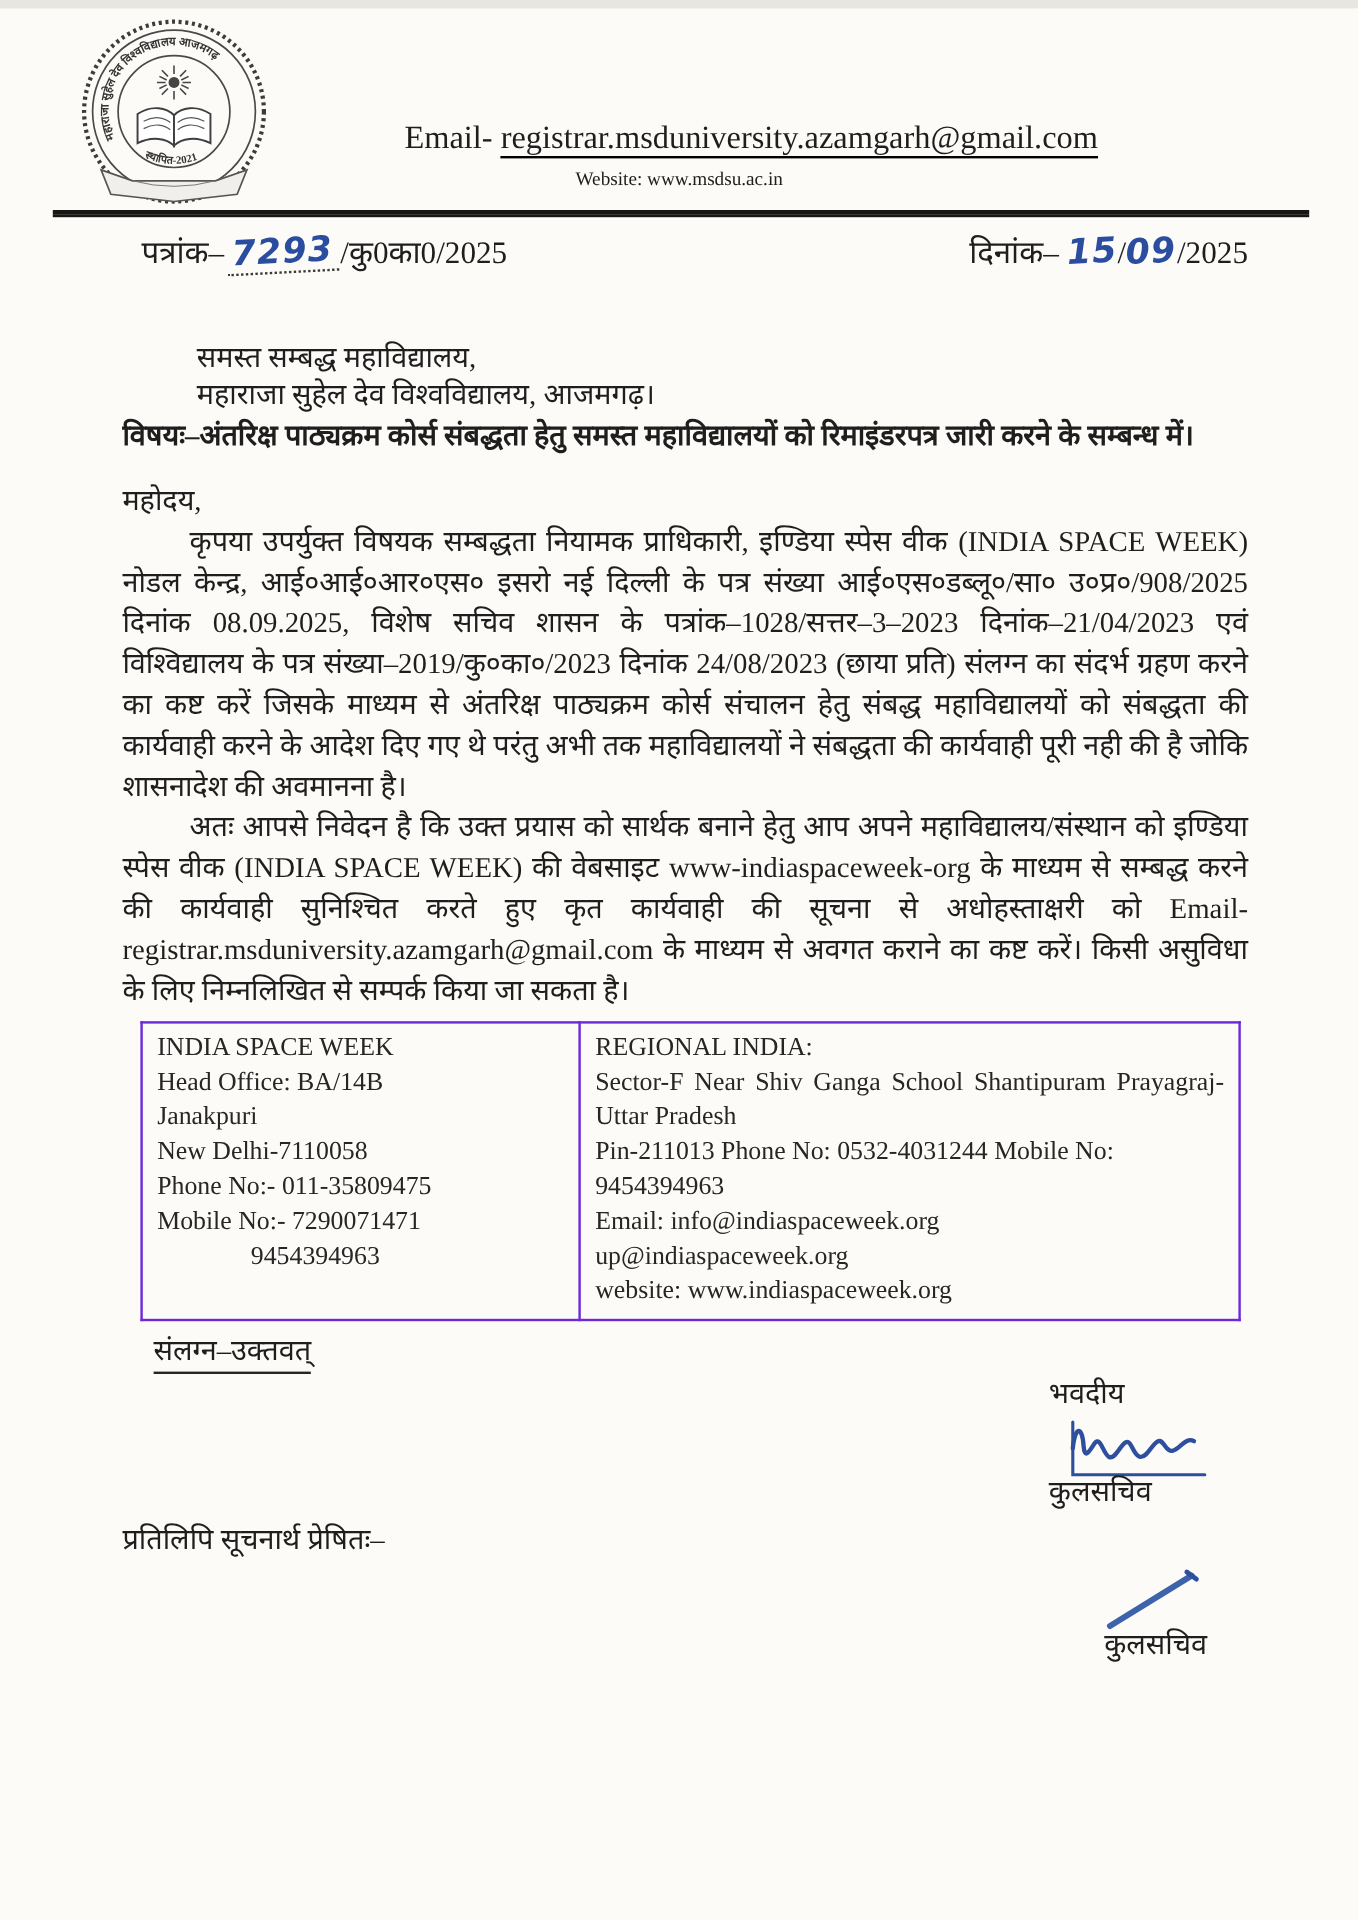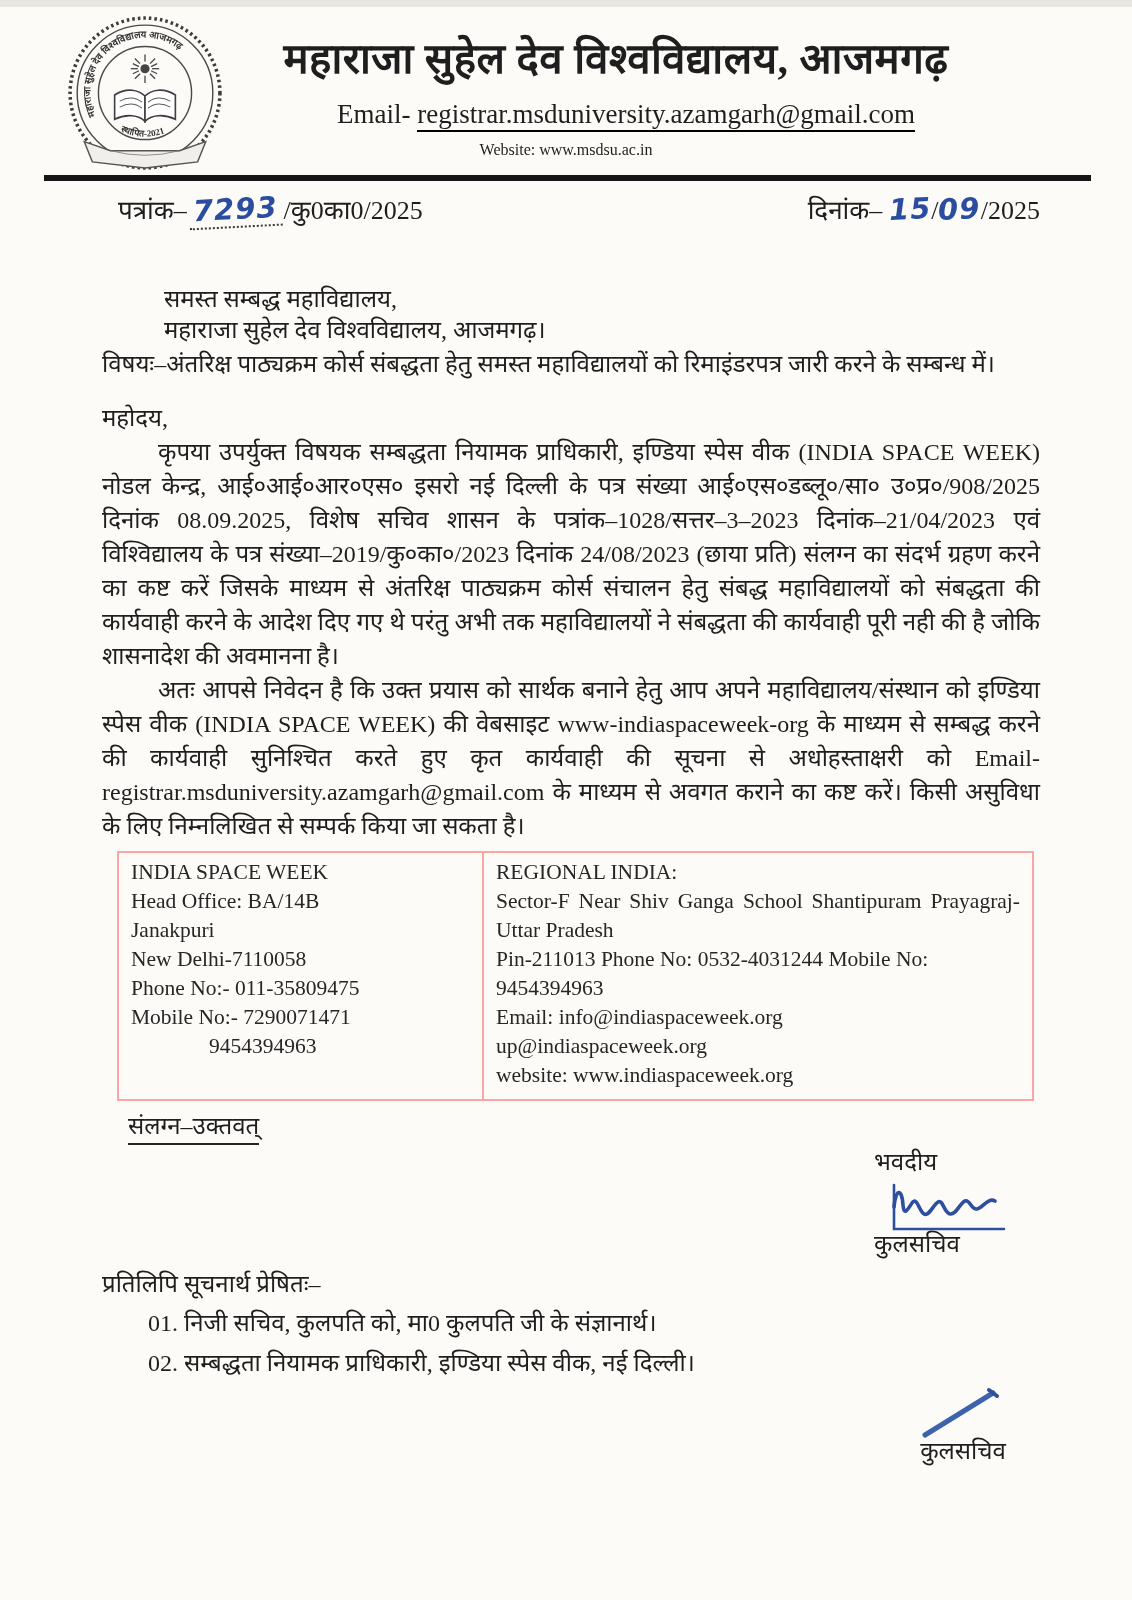--- a/index.html
+++ b/index.html
@@ -35,30 +35,30 @@
     display:inline-block; color:#2b4da0;
     font-family:"DejaVu Sans", sans-serif; font-style:italic; font-weight:600;
     font-size:29px; transform:rotate(-3deg); letter-spacing:1px; line-height:1;
   }
   .dotted { border-bottom:2px dotted #3a3a3a; padding:0 4px 2px; margin:0 2px; }
 
   
   .content { position:absolute; top:284px; left:102px; width:938px; font-size:24px; }
   .salutation { margin-left:16px; line-height:31px; }
   .recipient-lines div { margin-left:62px; line-height:31px; }
-  .subject { line-height:32px; text-align:justify; padding-left:44px; text-indent:-44px; margin-top:2px; }
+  .subject { line-height:32px; text-align:justify; padding-left:44px; text-indent:-44px; margin-top:2px;font-weight:bold; }
   .greeting { margin-top:22px; line-height:33px; }
   .para { text-align:justify; text-indent:56px; line-height:34px; }
 
   
   .contact-table {
     margin:8px 0 0 15px; width:917px; border-collapse:collapse;
     font-size:21.5px; line-height:29px; color:#262626;
   }
-  .contact-table td { border:2px solid #fca5a5; vertical-align:top; padding:5px 12px 9px; }
+  .contact-table td { border:2px solid #6d28d9; vertical-align:top; padding:5px 12px 9px; }
   td.cell-left { width:365px; }
   .tbl-indent { padding-left:78px; }
   .cell-right .wrapline { text-align:justify; }
 
   
   .enclosure {
     display:inline-block; margin:10px 0 0 26px; line-height:30px;
     border-bottom:2px solid #262626; padding-bottom:2px;
   }
   .valediction { margin:2px 0 0 772px; width:160px; line-height:30px; }
@@ -112,21 +112,20 @@
         <textPath href="#estArc" startOffset="4">स्थापित-2021</textPath>
       </text>
 
       <g>
         <path d="M20 128 L46 137 L114 137 L140 128 L132 148 L80 154 L28 148 Z" fill="#f1efeb" stroke="#555555" stroke-width="1.4"></path>
         <path d="M46 137 Q80 146 114 137" fill="none" stroke="#777777" stroke-width="0.8"></path>
       </g>
     </svg>
   </div>
 
-  <h1 class="uni-title">महाराजा सुहेल देव विश्वविद्यालय, आजमगढ़</h1>
 
   <div class="email-line">
     <span>Email- </span><span class="u">registrar.msduniversity.azamgarh@gmail.com</span>
   </div>
   <div class="website-line">
     <span>Website: </span><span>www.msdsu.ac.in</span>
   </div>
 
   <div class="rule"></div>
 
@@ -181,24 +180,20 @@
     <div class="valediction">
       <div>भवदीय</div>
       <svg class="sig1" width="140" height="58" viewBox="0 0 140 58">
         <path d="M10 8 L10 52 L120 52" fill="none" stroke="#2d4f9e" stroke-width="2.6" stroke-linecap="round"></path>
         <path d="M10 30 C12 10 18 12 19 28 C20 40 24 32 28 26 C33 19 35 34 40 37 C45 40 49 28 54 25 C59 22 60 36 66 37 C72 38 76 26 81 24 C86 22 87 33 93 32 C99 31 104 20 111 24" fill="none" stroke="#2d4f9e" stroke-width="3.6" stroke-linecap="round" stroke-linejoin="round"></path>
       </svg>
       <div>कुलसचिव</div>
     </div>
 
     <div class="cc-heading">प्रतिलिपि सूचनार्थ प्रेषितः–</div>
-    <div class="cc-items">
-      <div>01. निजी सचिव, कुलपति को, मा0 कुलपति जी के संज्ञानार्थ।</div>
-      <div>02. सम्बद्धता नियामक प्राधिकारी, इण्डिया स्पेस वीक, नई दिल्ली।</div>
-    </div>
 
     <div class="sig2-block">
       <svg class="sig2" width="92" height="58" viewBox="0 0 92 58">
         <path d="M8 52 L76 10" fill="none" stroke="#3c63ab" stroke-width="5" stroke-linecap="round"></path>
         <path d="M72 7 L80 13" fill="none" stroke="#2d4f9e" stroke-width="4" stroke-linecap="round"></path>
       </svg>
       <div>कुलसचिव</div>
     </div>
   </div>
 </div>

